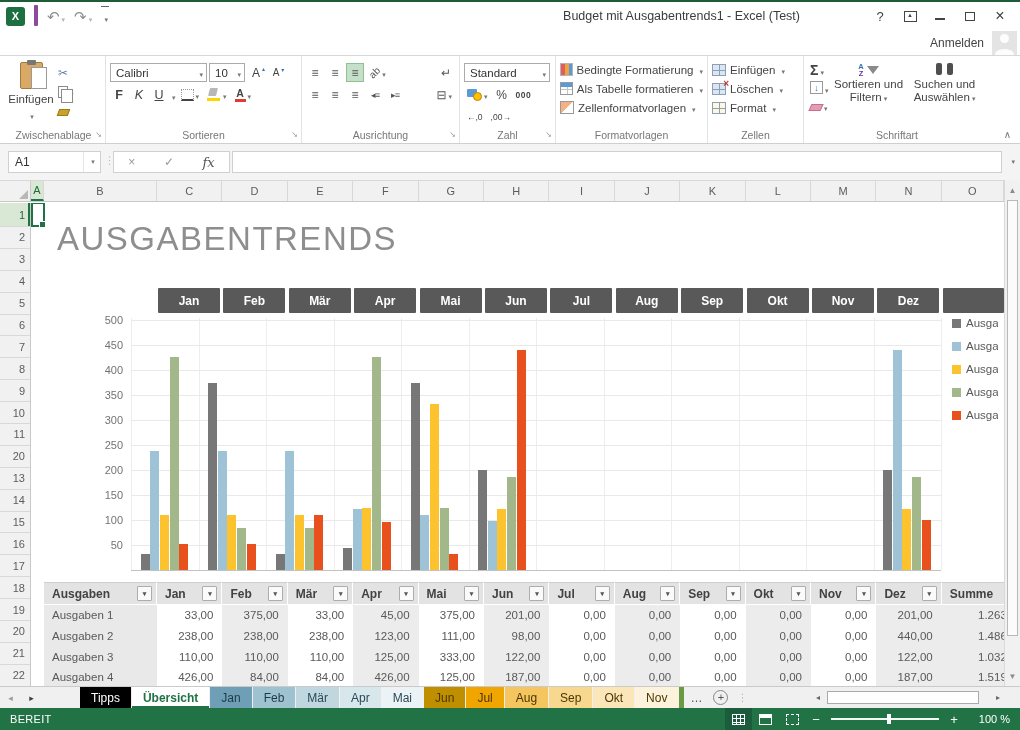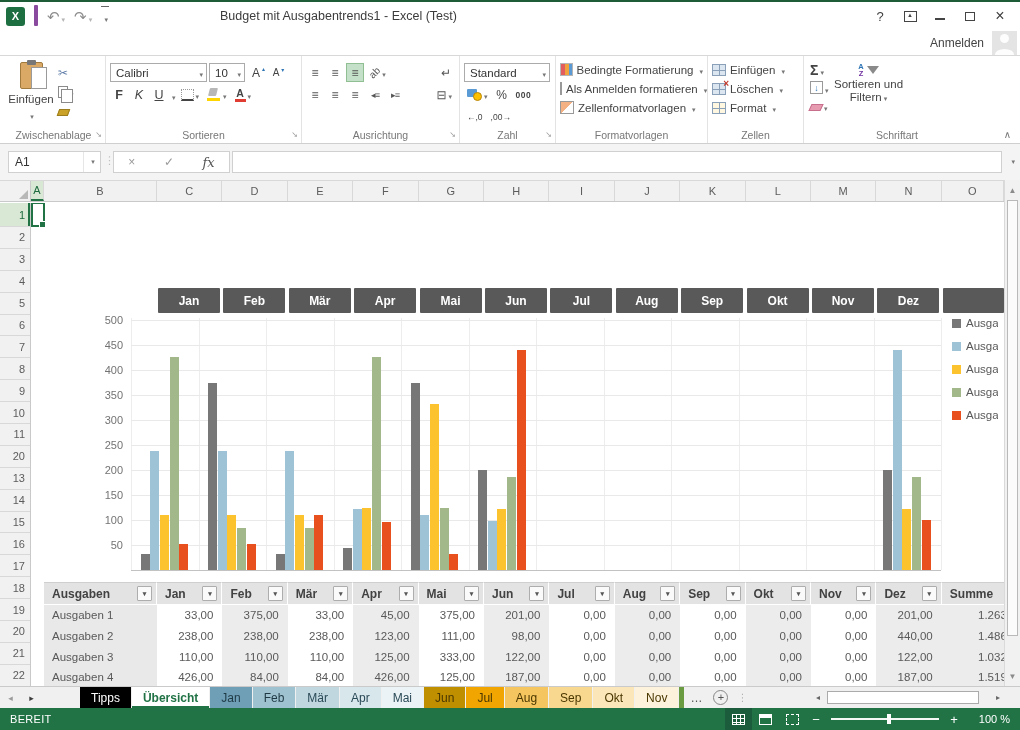--- a/index.html
+++ b/index.html
@@ -9,21 +9,21 @@
 #titlebar{position:absolute;left:0;top:0;width:100%;height:30px;background:#fff;border-top:2px solid #1e5c38;display:flex;align-items:center;padding:0 6px}
 .qat{display:flex;align-items:center;gap:9px;z-index:2}
 .xlogo{width:19px;height:19px;background:#1d6f42;border-radius:3px;color:#fff;font-weight:bold;font-size:11px;display:flex;align-items:center;justify-content:center}
 .ic-save{width:13px;height:13px;border:2px solid #8a4a9e;position:relative;border-radius:1px;background:#fff}
 .ic-save::before{content:"";position:absolute;top:0;left:2px;right:2px;height:4px;background:#8a4a9e}
 .qbtn{color:#8c8c8c;font-size:15px;display:flex;align-items:flex-end;line-height:1}
 .dd::after{content:"▾";font-size:7px;color:#777;margin-left:2px}
 .dd.lite::after{color:#b5b5b5}
 .qat-bar{display:flex;flex-direction:column;align-items:center}
 .qat-bar i{display:block;width:8px;height:0;border-top:1.5px solid #666;margin-bottom:1px}
-#win-title{position:absolute;left:220px;right:220px;text-align:left;font-size:12.5px;color:#3c3c3c;white-space:nowrap;overflow:hidden}
+#win-title{position:absolute;left:220px;right:220px;text-align:right;font-size:12.5px;color:#3c3c3c;white-space:nowrap;overflow:hidden}
 #win-controls{margin-left:auto;display:flex;align-items:center;gap:2px;z-index:2}
 .wbtn{width:28px;height:22px;display:flex;align-items:center;justify-content:center;color:#404040;font-size:13px}
 .ic-ribbonopts{width:13px;height:11px;border:1px solid #444;display:flex;align-items:flex-start;justify-content:center;font-size:6px;color:#444}
 .ic-min{width:10px;height:0;border-top:2px solid #444;margin-top:6px}
 .ic-max{width:10px;height:9px;border:1.5px solid #444}
 
 
 #tabrow{position:absolute;top:30px;left:0;width:100%;height:25px;display:flex;align-items:stretch;background:#fff}
 #ribbon-tabs{display:flex;align-items:stretch}
 .rtab{padding:0 14px;font-size:12px;color:#4e4e4e;display:flex;align-items:center;white-space:nowrap}
@@ -363,21 +363,21 @@
   </div>
 
   <div class="rb-group" style="width:152px">
     <div class="style-row">
         <span class="ic-cf"></span>
         <span>Bedingte Formatierung</span>
         <span class="dd"></span>
       </div>
     <div class="style-row">
         <span class="ic-tbl"></span>
-        <span>Als Anmelden formatieren</span>
+        <span>Als Tabelle formatieren</span>
         <span class="dd"></span>
       </div>
     <div class="style-row">
         <span class="ic-cs"></span>
         <span>Zellenformatvorlagen</span>
         <span class="dd"></span>
       </div>
     <div class="rb-caption">Formatvorlagen</div>
   </div>
 
@@ -418,20 +418,24 @@
       </div>
       <div class="tall-btn">
         <span style="display:flex;align-items:center">
             <span class="ic-az">
               <span class="a">A</span>
               <span class="z">Z</span>
             </span>
             <span class="ic-funnel"></span>
           </span>
         <span class="tlbl"><span>Sortieren und Filtern</span><span class="dd"></span></span>
+      </div>
+      <div class="tall-btn">
+        <span class="ic-binoc"></span>
+        <span class="tlbl"><span>Suchen und Auswählen</span><span class="dd"></span></span>
       </div>
     </div>
     <div class="rb-caption">Schriftart</div>
   </div>
 
   <span id="ribbon-collapse">∧</span>
 </div>
 
 <div id="fbar">
   <div id="namebox">
@@ -486,20 +490,21 @@
     <div class="rowh" style="height: 21.9px;">17</div>
     <div class="rowh" style="height: 21.9px;">18</div>
     <div class="rowh" style="height: 21.9px;">19</div>
     <div class="rowh" style="height: 21.9px;">20</div>
     <div class="rowh" style="height: 21.9px;">21</div>
     <div class="rowh" style="height: 21.9px;">22</div>
   </div>
 
 <div id="sheet">
   <div id="selbox"></div>
+  <div id="heading">AUSGABENTRENDS</div>
   <div id="slicer">
       <div class="slicer-btn" style="left: 127px; width: 62px;">Jan</div>
       <div class="slicer-btn" style="left: 192.4px; width: 62px;">Feb</div>
       <div class="slicer-btn" style="left: 257.8px; width: 62px;">Mär</div>
       <div class="slicer-btn" style="left: 323.2px; width: 62px;">Apr</div>
       <div class="slicer-btn" style="left: 388.6px; width: 62px;">Mai</div>
       <div class="slicer-btn" style="left: 454px; width: 62px;">Jun</div>
       <div class="slicer-btn" style="left: 519.4px; width: 62px;">Jul</div>
       <div class="slicer-btn" style="left: 584.8px; width: 62px;">Aug</div>
       <div class="slicer-btn" style="left: 650.2px; width: 62px;">Sep</div>

